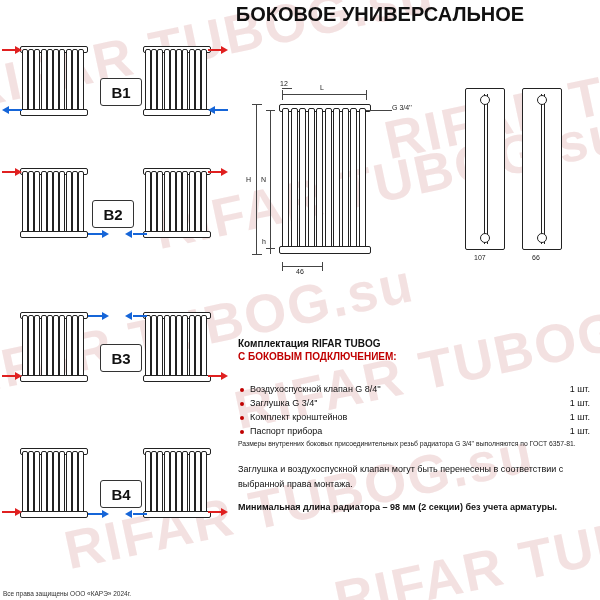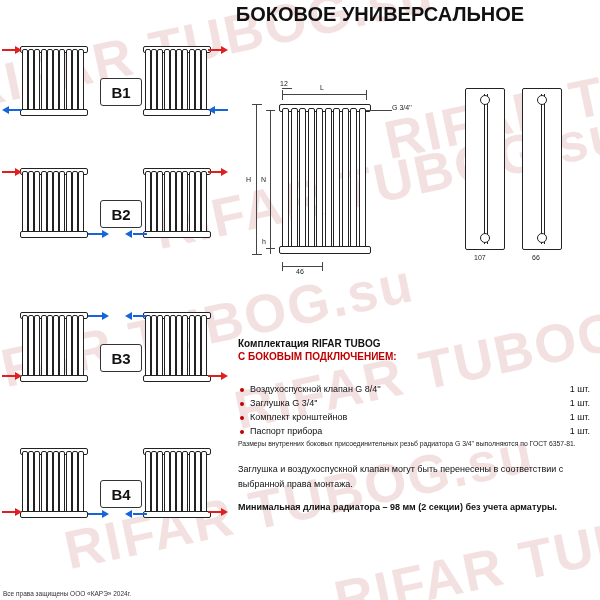--- a/index.html
+++ b/index.html
@@ -269,21 +269,21 @@
         <div class="head" style="left:14px;border-left:7px solid #1565d8;border-right:none;"></div>
     </div>
     <div class="arrow red left" style="left:208px;top:14px;width:20px;">
       <div class="line" style="left:0;width:13px;"></div>
         <div class="head" style="left:13px;border-left:7px solid #e02020;border-right:none;"></div>
     </div>
     <div class="arrow blue left" style="left:125px;top:76px;width:22px;">
       <div class="line" style="left:8px;width:14px;"></div>
         <div class="head" style="left:0;border-right:7px solid #1565d8;border-left:none;"></div>
     </div>
-    <div class="badge" style="left:100px;top:42px;">B2</div>
+    <div class="badge" style="left:92px;top:42px;">B2</div>
   </div>
 
   <div class="scheme" style="left:0;top:302px;width:240px;height:100px;">
     <div class="radiator" style="left:22px;top:10px;position:absolute;">
       <div class="hdr"></div>
       <div class="cols">
         <i></i>
           <i></i>
           <i></i>
           <i></i>

